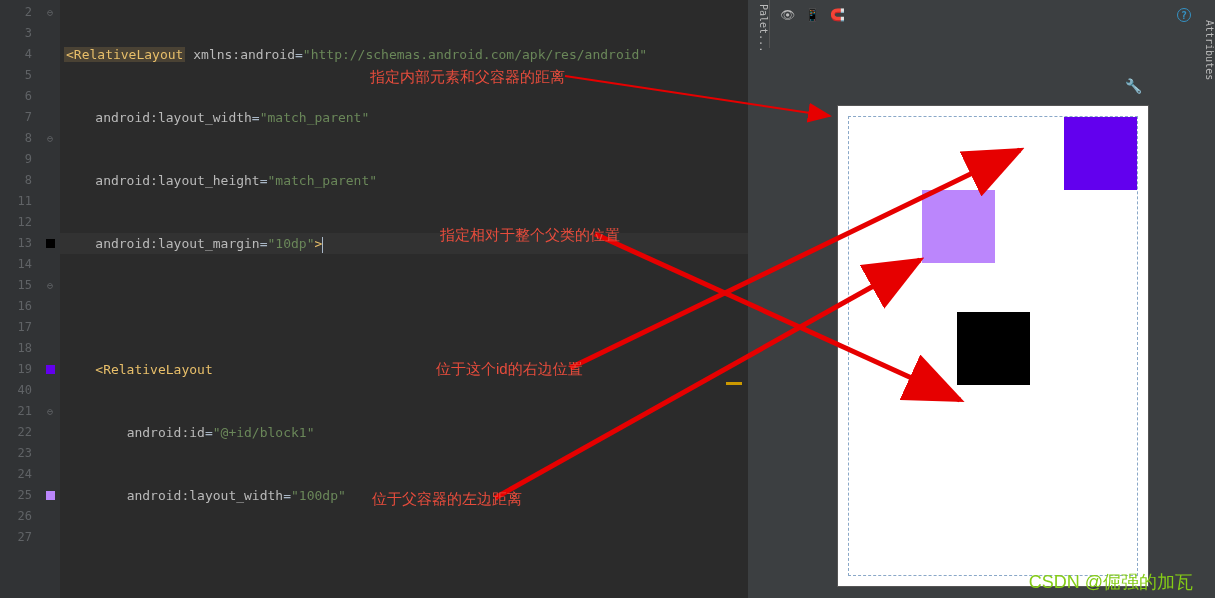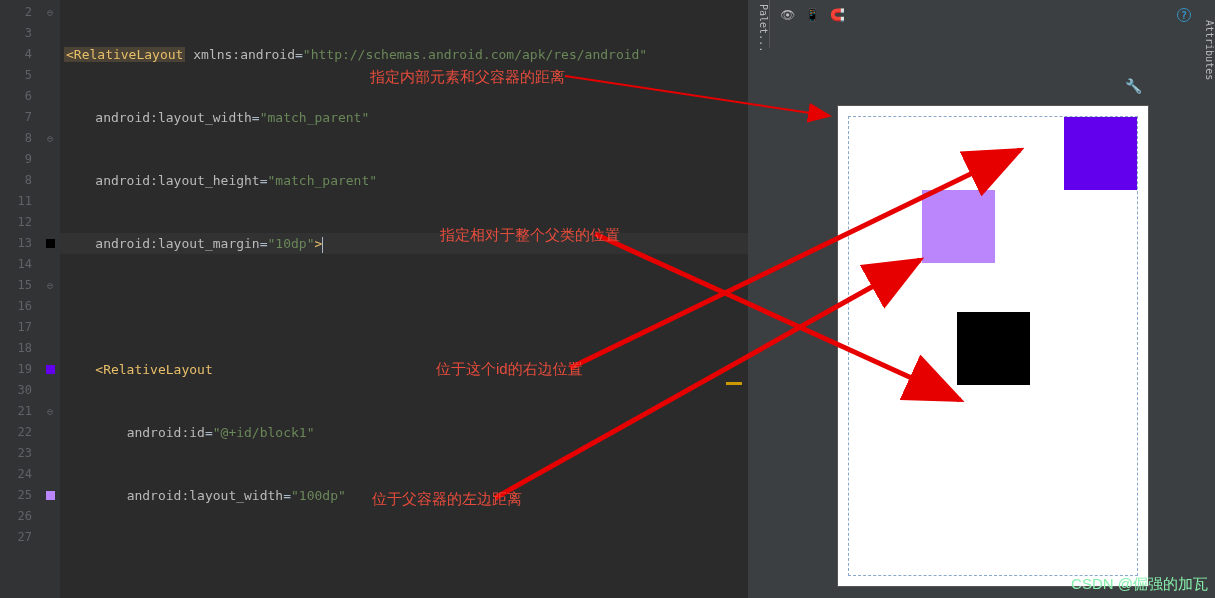--- a/index.html
+++ b/index.html
@@ -36,21 +36,21 @@
   .device-inner{position:absolute;left:10px;top:10px;right:10px;bottom:10px;border:1px dashed #8aa8c8;}
   .wrench{position:absolute;top:78px;right:72px;color:#888;font-size:14px;}
   
   .blk{position:absolute;width:73px;height:73px;}
   .blk-black{background:#000;}
   .blk-p500{background:#6200ee;}
   .blk-p200{background:#bb86fc;}
   
   svg.arrows{position:absolute;left:0;top:0;width:1215px;height:598px;pointer-events:none;z-index:4;}
   
-  .watermark{position:absolute;bottom:4px;right:7px;color:#86efac;font-family:sans-serif;font-size:15px;}
+  .watermark{position:absolute;bottom:4px;right:22px;color:#84cc16;font-family:sans-serif;font-size:18px;}
 </style>
 </head>
 <body>
 
 <div class="editor-area">
   <div class="gutter">
     <div>2</div>
       <div>3</div>
       <div>4</div>
       <div>5</div>
@@ -61,21 +61,21 @@
       <div>8</div>
       <div>11</div>
       <div>12</div>
       <div>13</div>
       <div>14</div>
       <div>15</div>
       <div>16</div>
       <div>17</div>
       <div>18</div>
       <div>19</div>
-      <div>30</div>
+      <div>40</div>
       <div>21</div>
       <div>22</div>
       <div>23</div>
       <div>24</div>
       <div>25</div>
       <div>26</div>
       <div>27</div>
   </div>
   <div class="icon-gutter">
     <div>

